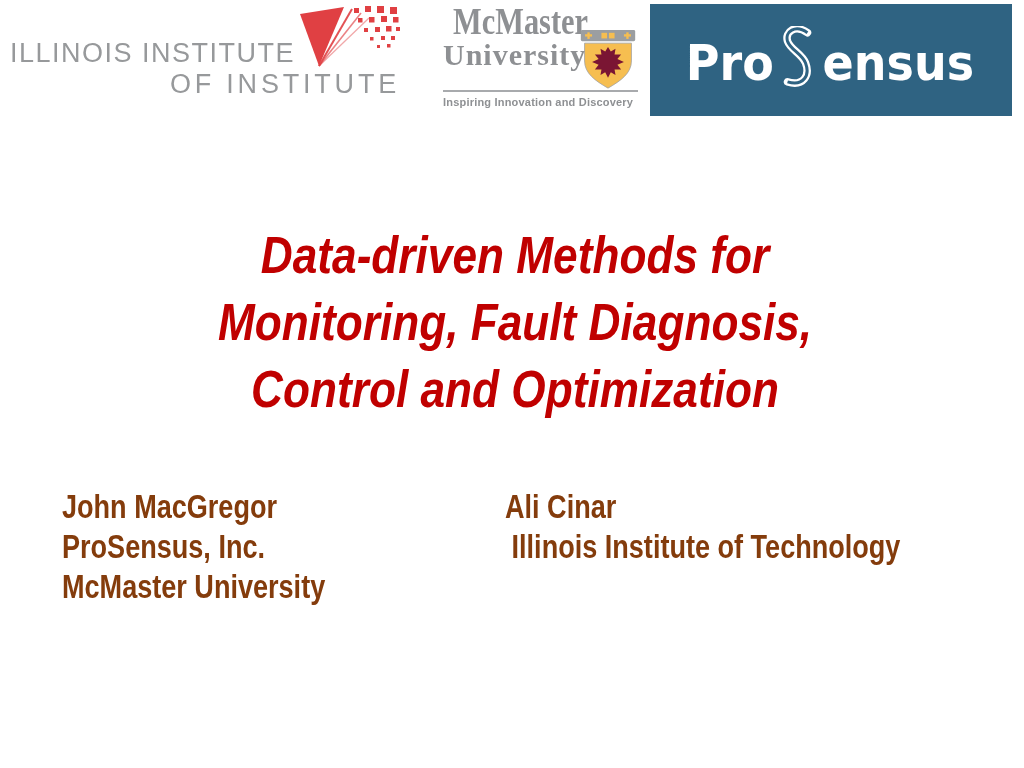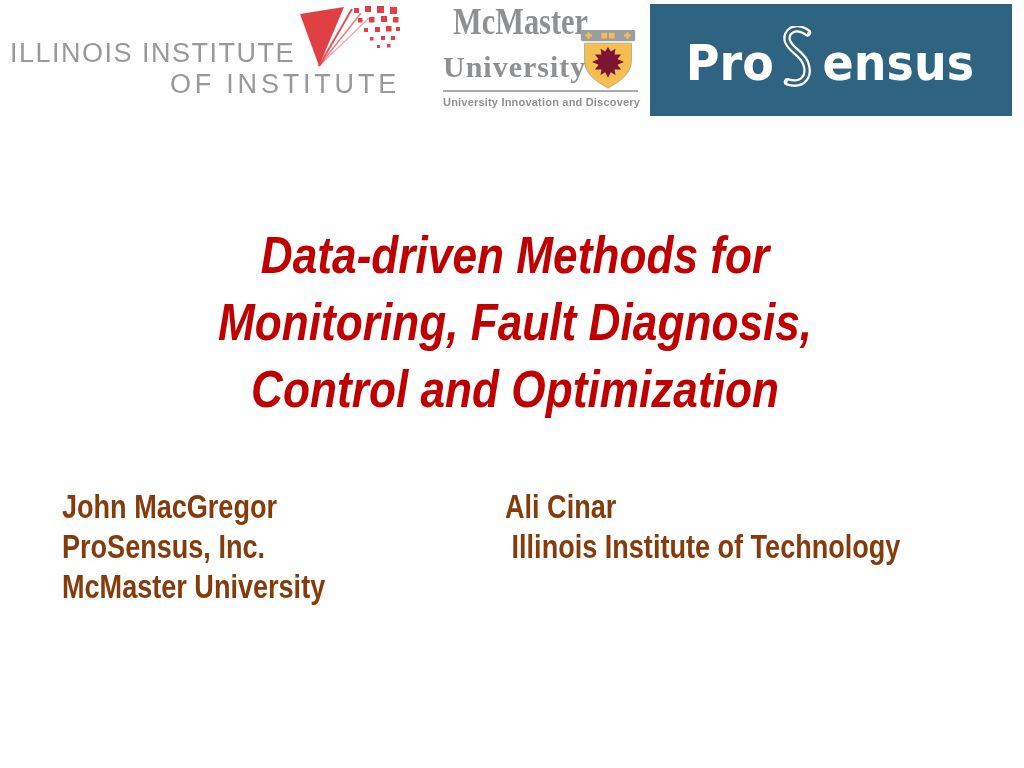--- a/index.html
+++ b/index.html
@@ -32,21 +32,20 @@
     position:absolute;left:10px;top:2px;
     font-family:"Liberation Serif",serif;font-weight:600;
     font-size:38px;line-height:38px;color:var(--mcmaster-gray);
     transform:scaleX(.8);transform-origin:left top;white-space:nowrap;
   }
   .mcm .name2{
     position:absolute;left:0;top:40px;
     font-family:"Liberation Serif",serif;font-weight:600;
     font-size:30px;line-height:30px;letter-spacing:1px;color:var(--mcmaster-gray);
     white-space:nowrap;
-    margin-top:12px;
   }
   .mcm svg{position:absolute;left:136px;top:30px;}
   .mcm .rule{position:absolute;left:0;top:90px;width:195px;height:2px;background:var(--divider-gray);}
   .mcm .tagline{
     position:absolute;left:0;top:96px;white-space:nowrap;
     font-size:11px;font-weight:700;color:var(--mcmaster-gray);letter-spacing:.2px;
   }
   .crest-gold{fill:var(--mcmaster-gold);}
   .crest-maroon{fill:var(--mcmaster-maroon);}
   .crest-banner{fill:var(--crest-banner-gray);}
@@ -131,21 +130,21 @@
         <rect x="31" y="3" width="6" height="6"></rect>
         <rect x="8" y="2.5" width="2.5" height="7"></rect>
         <rect x="5.5" y="4.5" width="7.5" height="2.5"></rect>
         <rect x="49.5" y="2.5" width="2.5" height="7"></rect>
         <rect x="47" y="4.5" width="7.5" height="2.5"></rect>
       </g>
       <path class="crest-gold" d="M5 14 H55 V33 C55 46 44 54 30 62 C16 54 5 46 5 33 Z" stroke="#9B9EA1" stroke-width="0.8"></path>
       <path class="crest-maroon" d="M30 18 l3 5 5 -3 -1 6 7 0 -4 5 7 3 -7 3 4 5 -7 0 1 6 -5 -3 -3 6 -3 -6 -5 3 1 -6 -7 0 4 -5 -7 -3 7 -3 -4 -5 7 0 -1 -6 5 3 z"></path>
     </svg>
     <div class="rule"></div>
-    <div class="tagline">University Innovation and Discovery</div>
+    <div class="tagline">Inspiring Innovation and Discovery</div>
   </div>
 
   <div class="pros">
     <span class="txt">Pro</span>
     <svg width="36" height="72" viewBox="0 0 36 76">
       <path class="s-outer" d="M29 7 C16 -2 5 6 8 16 C11 25 23 29 27 39 C32 52 25 64 8 59"></path>
       <path class="s-inner" d="M29 7 C16 -2 5 6 8 16 C11 25 23 29 27 39 C32 52 25 64 8 59"></path>
     </svg>
     <span class="txt">ensus</span>
   </div>

